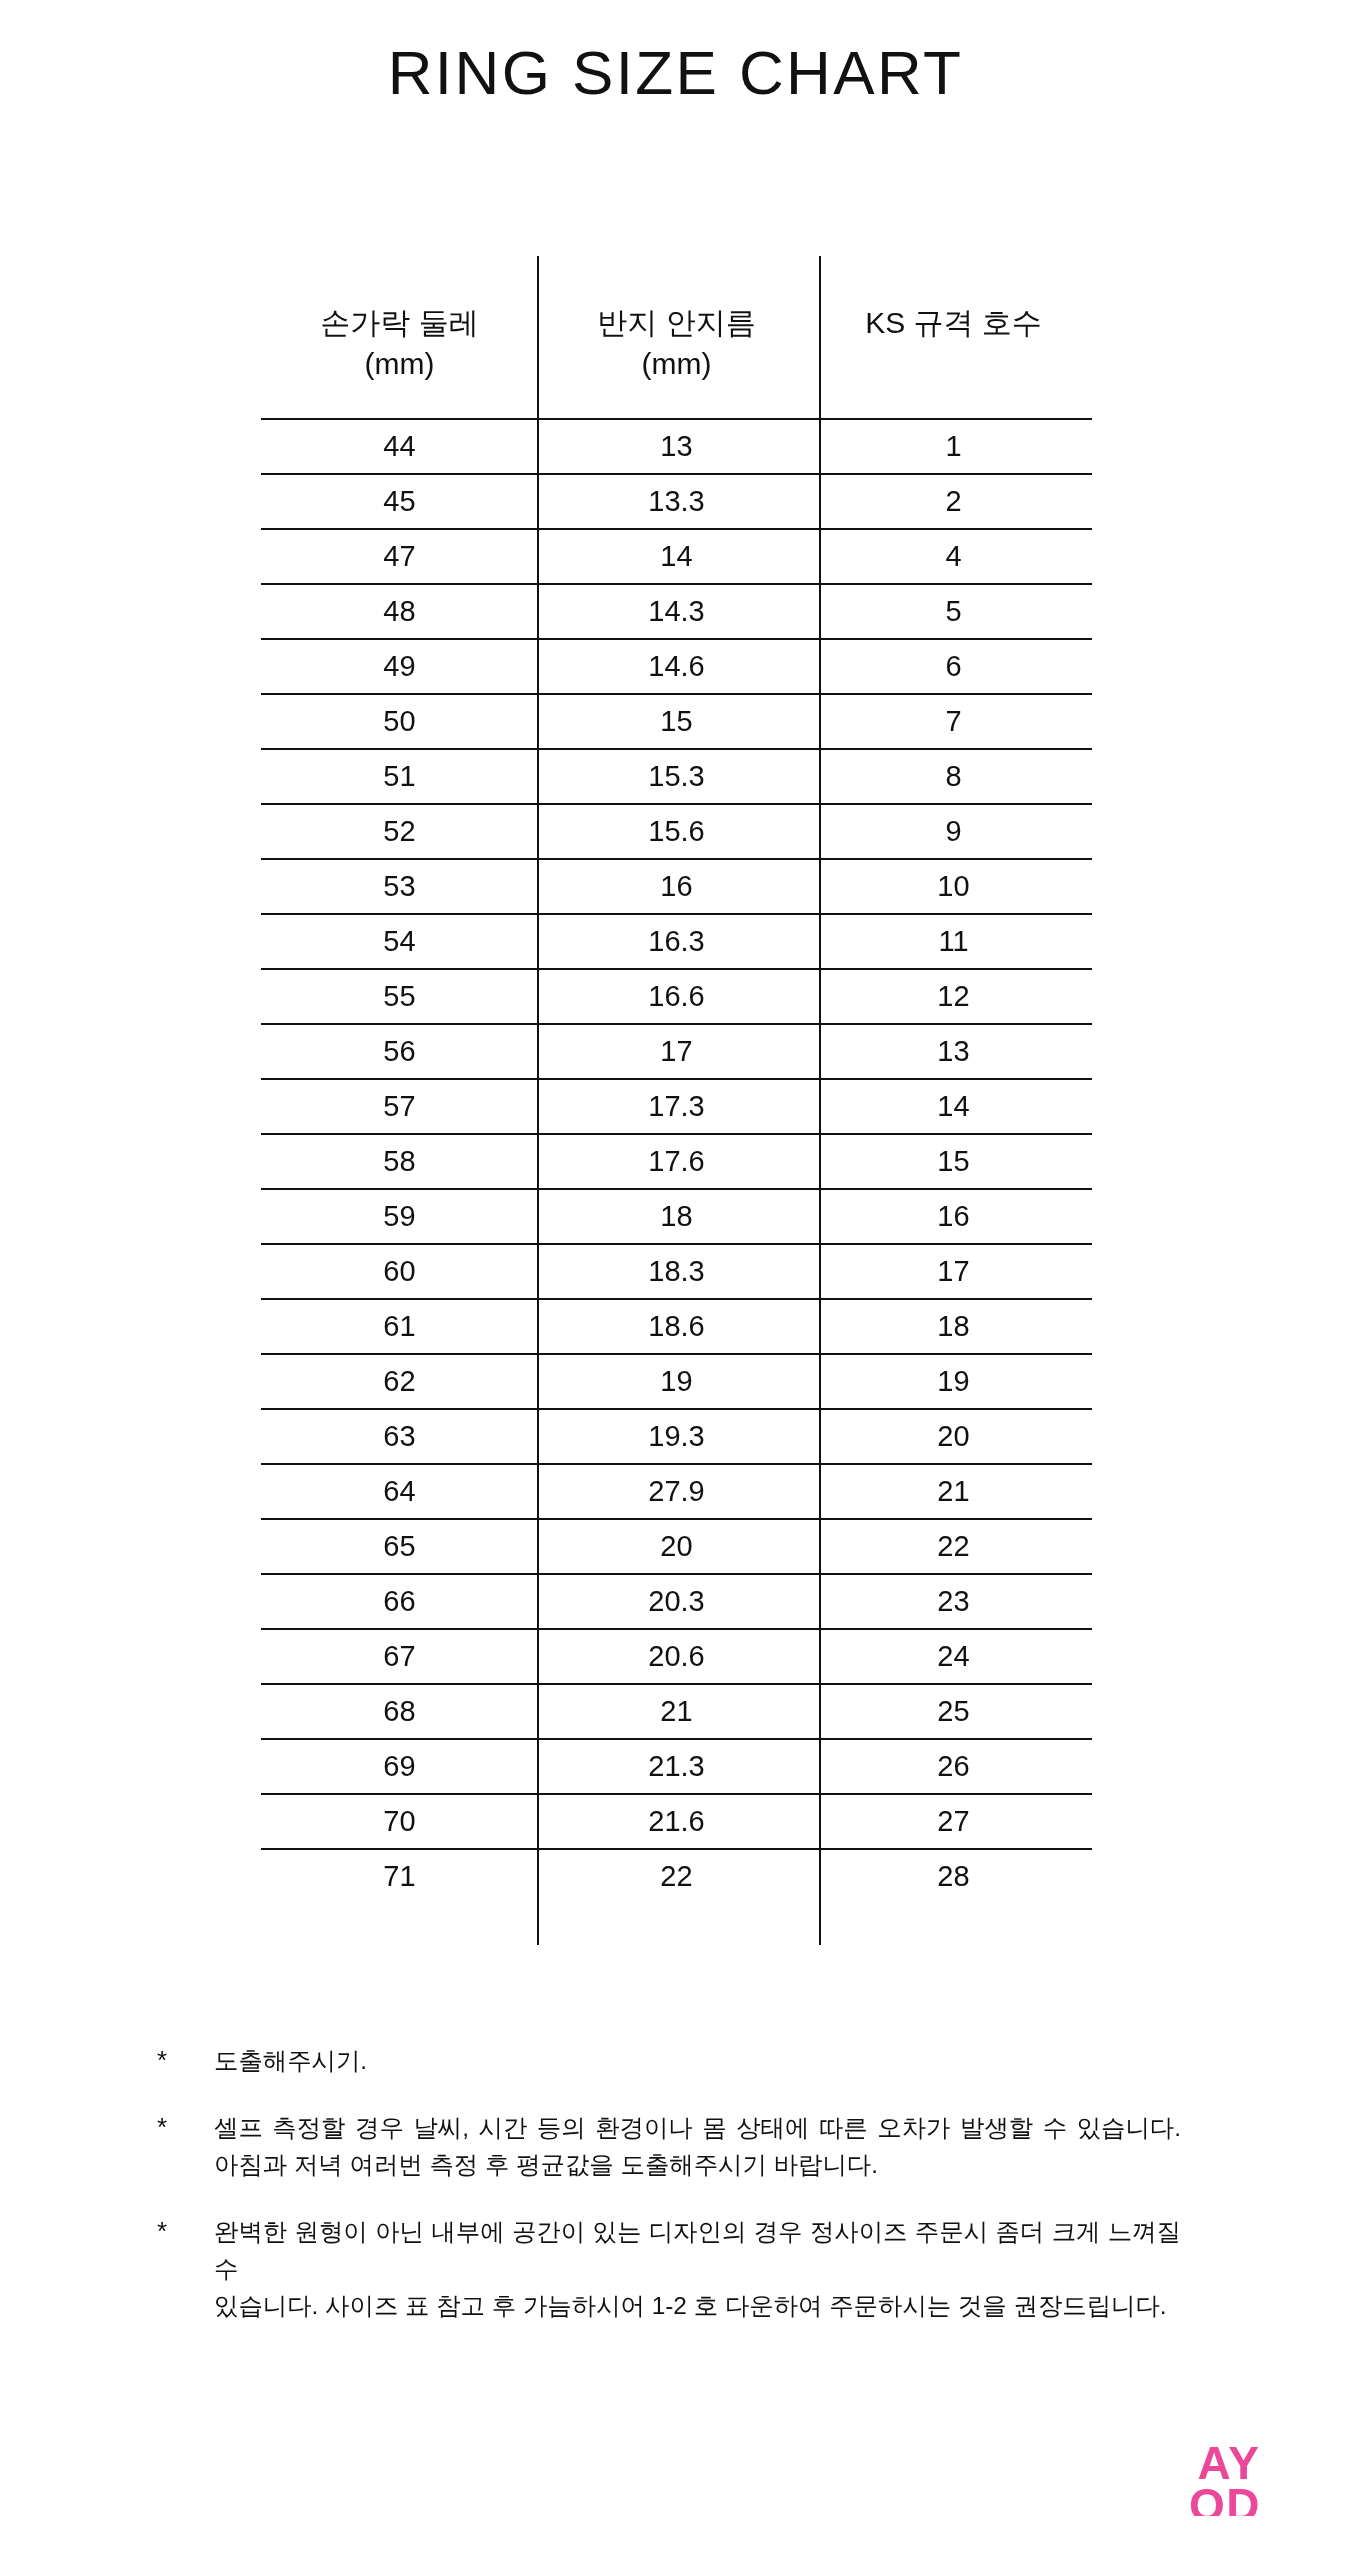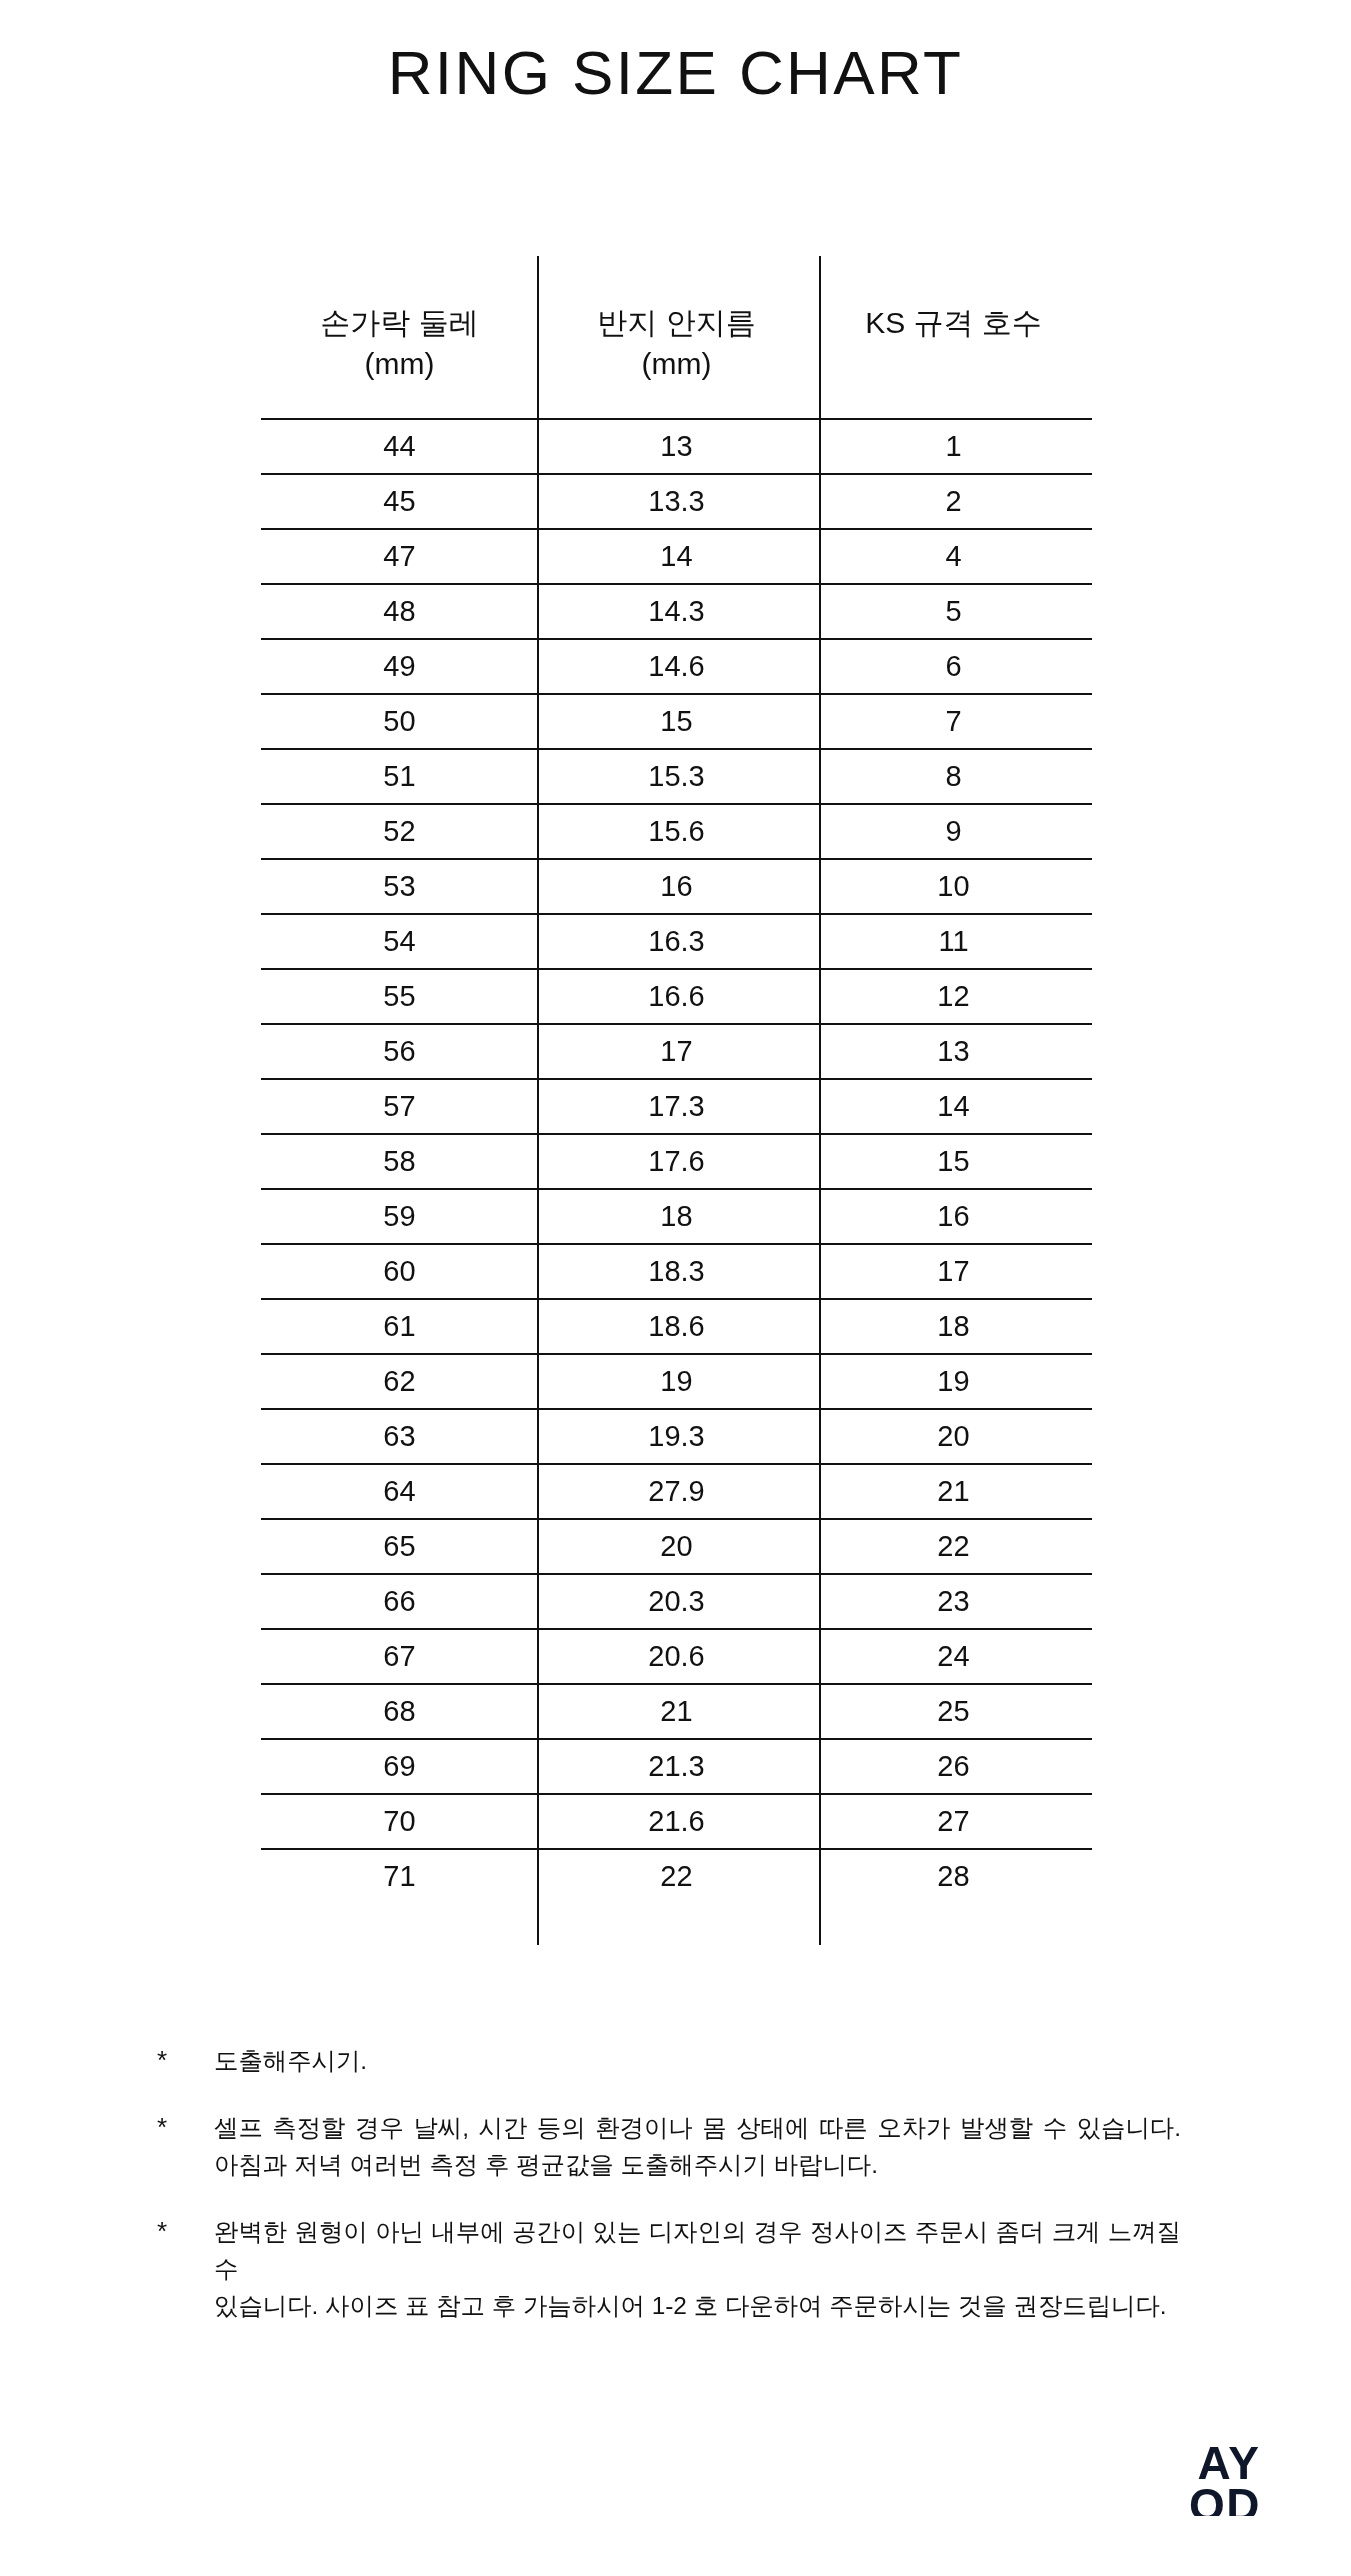--- a/index.html
+++ b/index.html
@@ -104,21 +104,21 @@
   }
   .fn-line-plain { text-align: left; }
 
   
   .brand-logo {
     position: absolute;
     left: 1176px;
     top: 2442px;
     width: 98px;
     text-align: center;
-    color: #0f172a;
+    color: #ec4899;
     font-weight: 600;
     font-size: 46px;
     line-height: 42px;
     letter-spacing: 1.6px;
   }
   .brand-logo .logo-line1 { padding-left: 8.1px; }
 </style>
 </head>
 <body>
 

